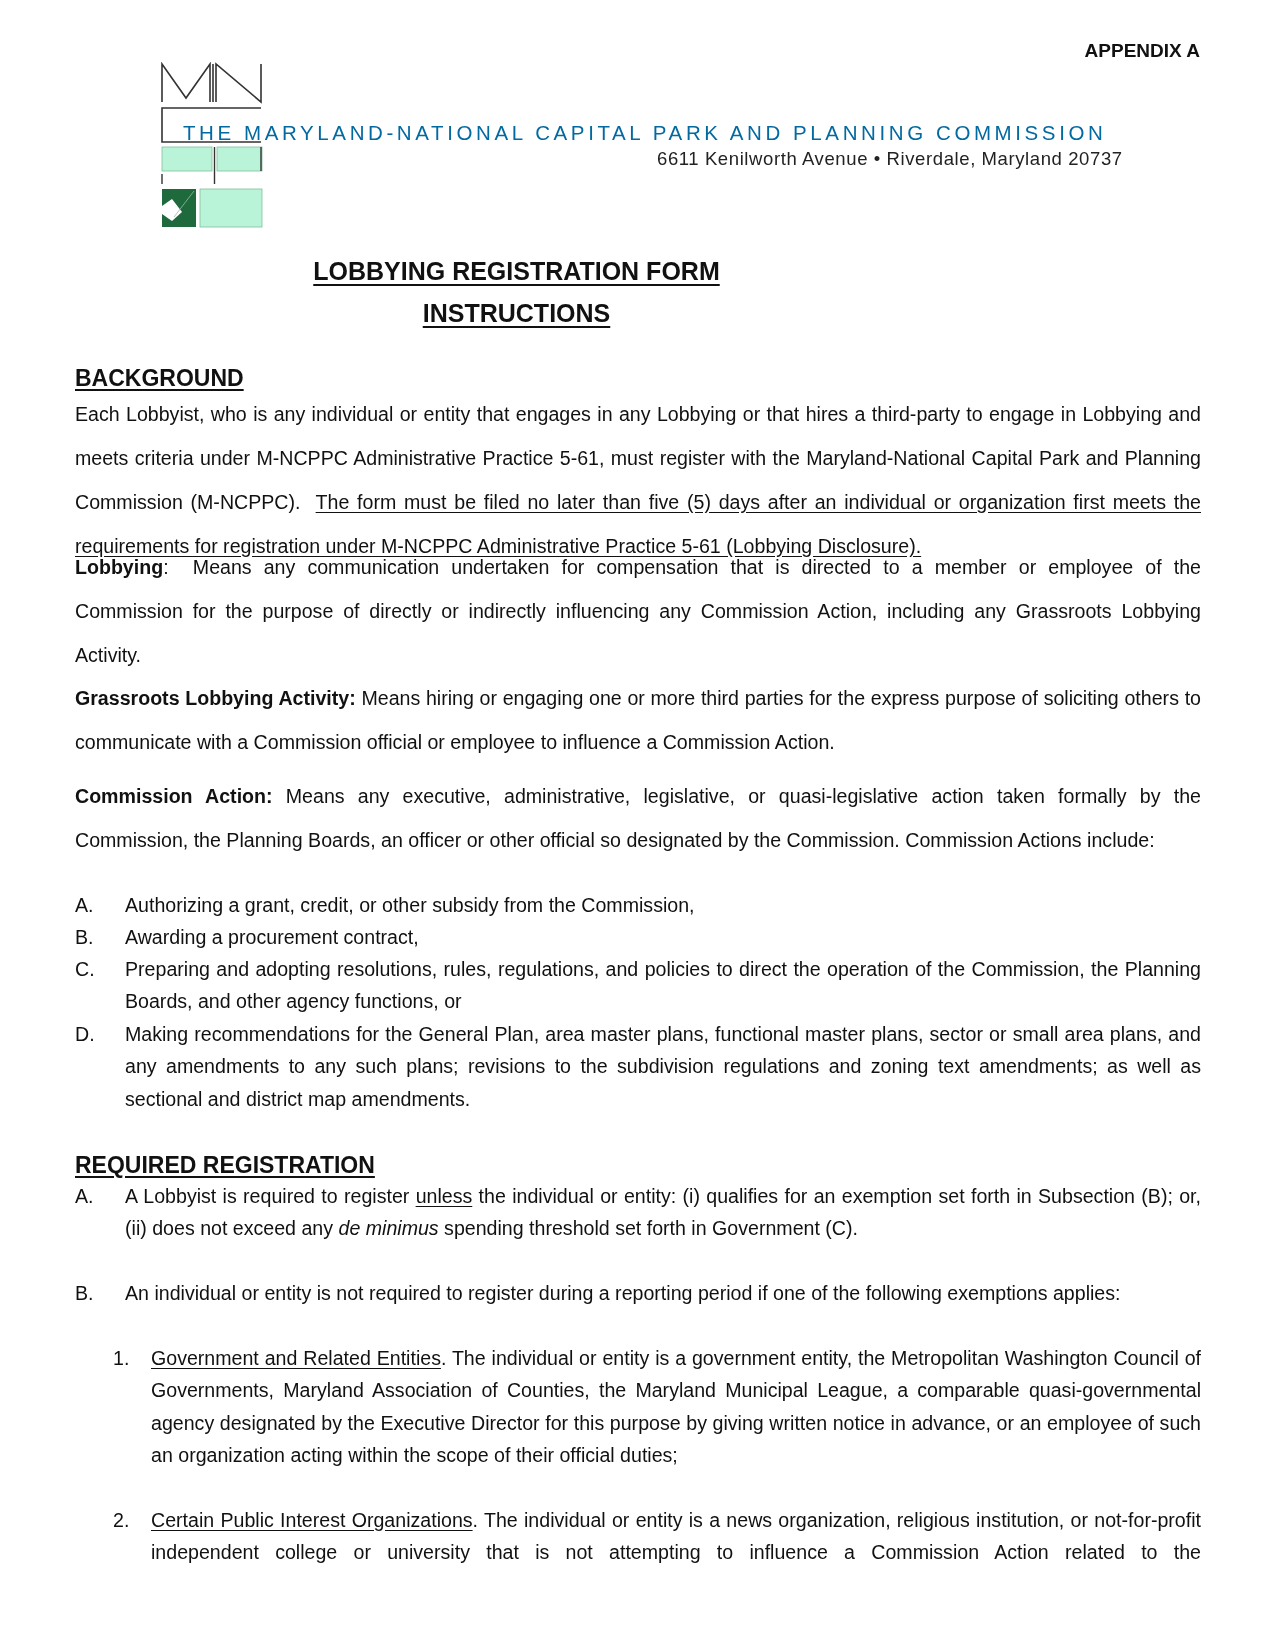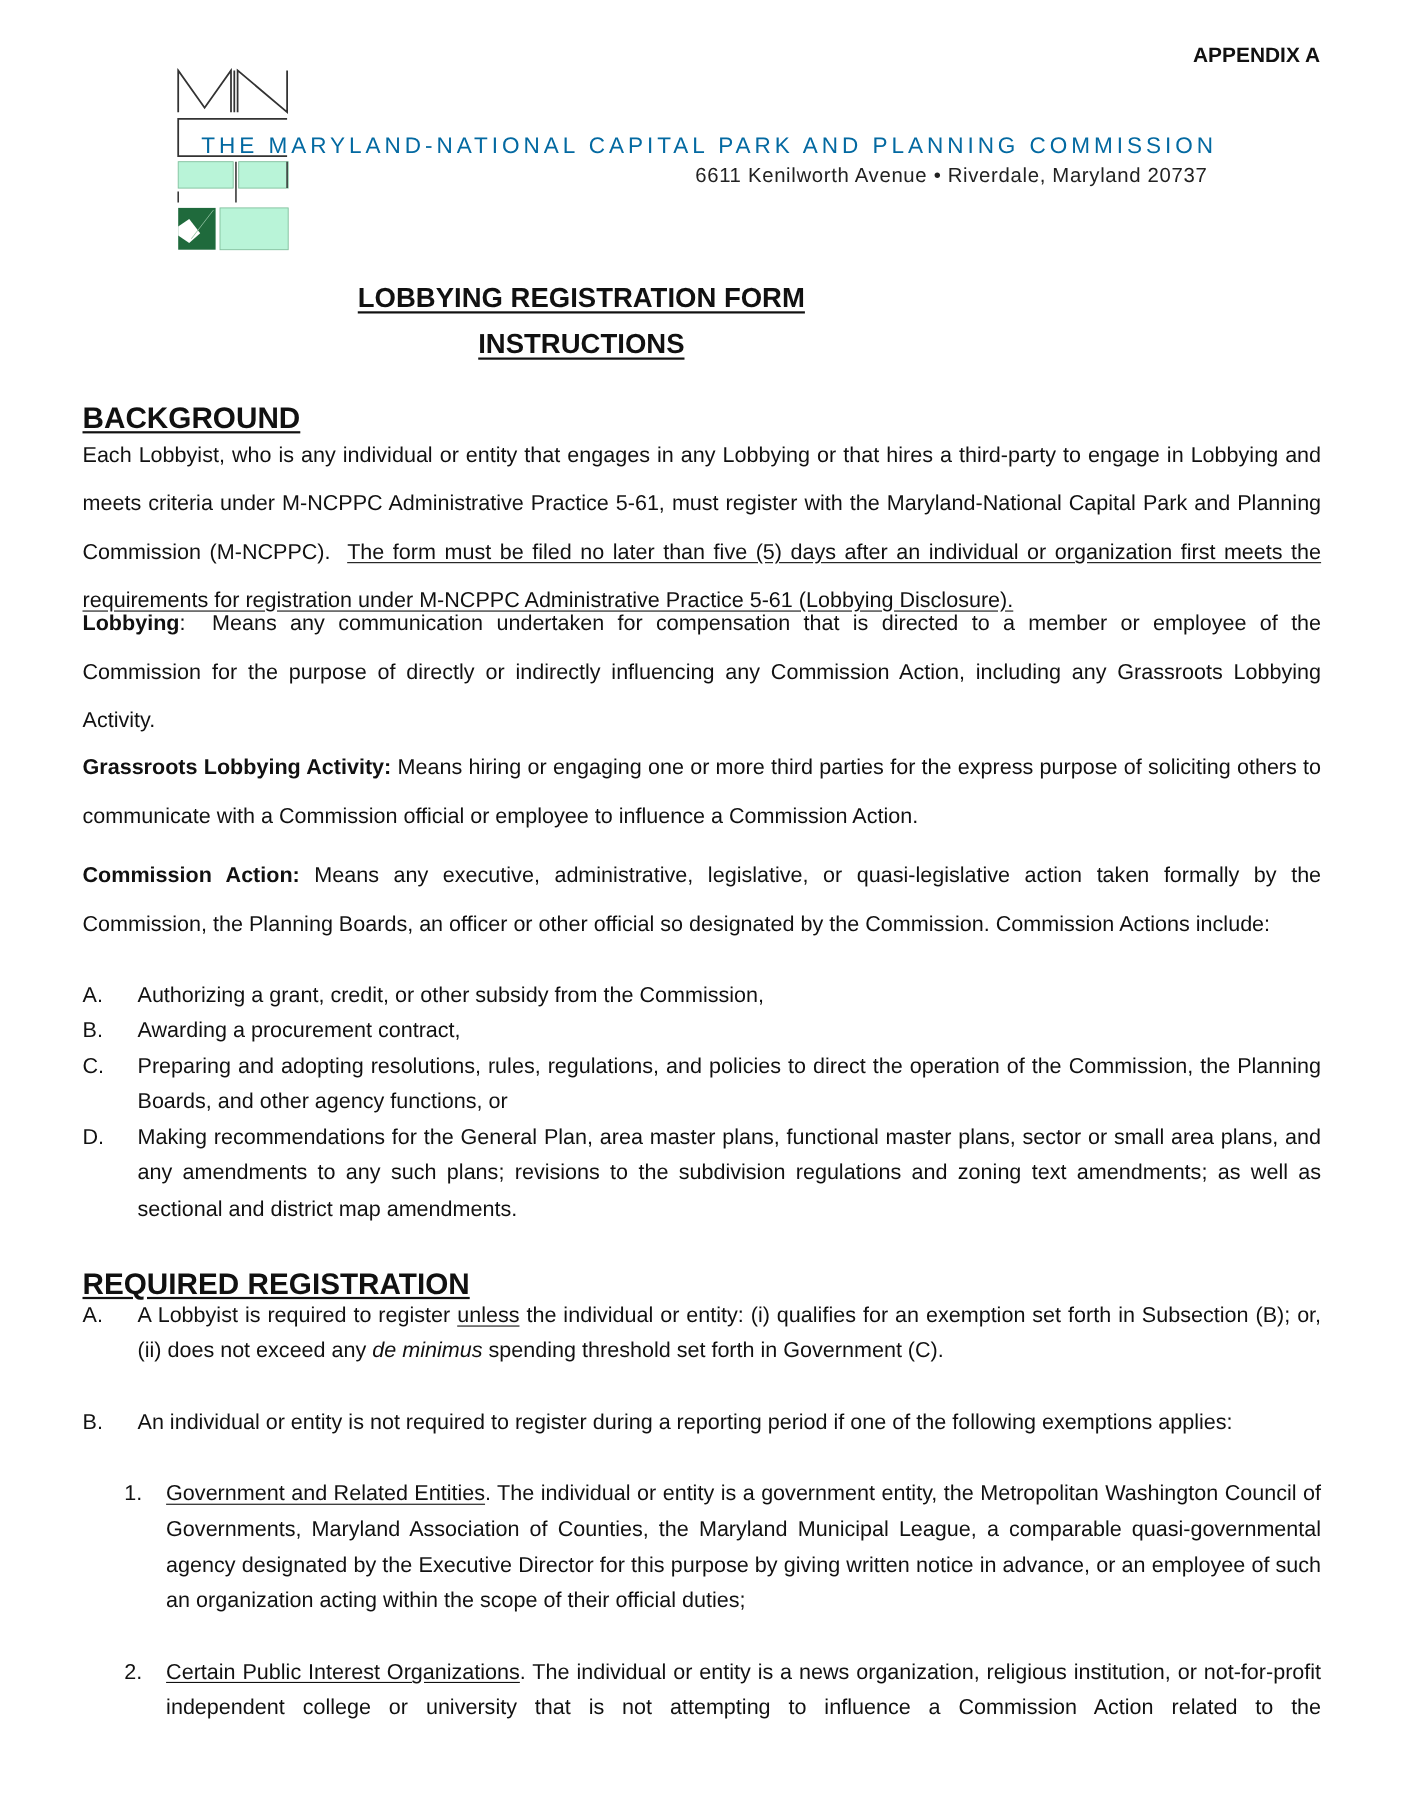--- a/index.html
+++ b/index.html
@@ -1,24 +1,24 @@
 <!DOCTYPE html>
 <html><head>
 <meta charset="utf-8">
 <style>
   html, body { margin:0; padding:0; background:#ffffff; }
   body { width:1275px; height:1649px; position:relative; overflow:hidden;
          font-family:"Liberation Sans", "DejaVu Sans", sans-serif; color:#111; }
   .appendix { position:absolute; right:75px; top:40px; font-weight:bold; font-size:19px; }
   .logo { position:absolute; left:160px; top:62px; width:118px; height:178px; }
   .org-name { position:absolute; left:183px; top:121px; font-size:20.5px; letter-spacing:3.6px; color:#0369a1; white-space:nowrap; }
-  .org-addr { position:absolute; left:632px; top:148px; font-size:18.5px; letter-spacing:0.6px; color:#222; white-space:nowrap; }
-  .title { position:absolute; left:16px; width:1025px; text-align:center; font-weight:bold; font-size:25px; text-decoration:underline; text-underline-offset:4px; }
+  .org-addr { position:absolute; left:657px; top:148px; font-size:18.5px; letter-spacing:0.6px; color:#222; white-space:nowrap; }
+  .title { position:absolute; left:4px; width:1025px; text-align:center; font-weight:bold; font-size:25px; text-decoration:underline; text-underline-offset:4px; }
   .block { position:absolute; left:75px; width:1126px; font-size:19.6px; line-height:44px; text-align:justify; }
-  .section-head { position:absolute; left:75px; font-weight:bold; font-size:27px; text-decoration:underline; text-underline-offset:3px; }
+  .section-head { position:absolute; left:75px; font-weight:bold; font-size:23px; text-decoration:underline; text-underline-offset:3px; }
   .u { text-decoration:underline; text-underline-offset:3px; }
   .b { font-weight:bold; }
   .i { font-style:italic; }
   .li { position:absolute; left:75px; width:1126px; font-size:19.6px; line-height:32.4px; text-align:justify; }
   .li .marker { position:absolute; left:0; top:0; }
   .li .content { margin-left:50px; display:block; }
   .li2 { position:absolute; left:113px; width:1088px; font-size:19.6px; line-height:32.4px; text-align:justify; }
   .li2 .marker { position:absolute; left:0; top:0; }
   .li2 .content { margin-left:38px; display:block; }
   .block span, .li span, .li2 span { }

